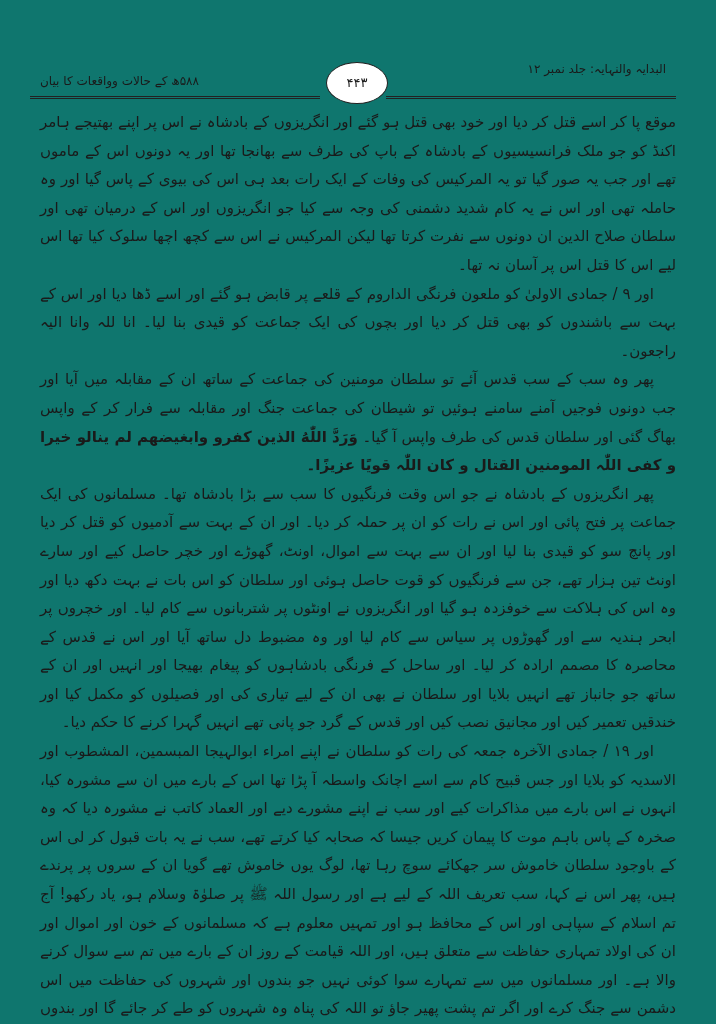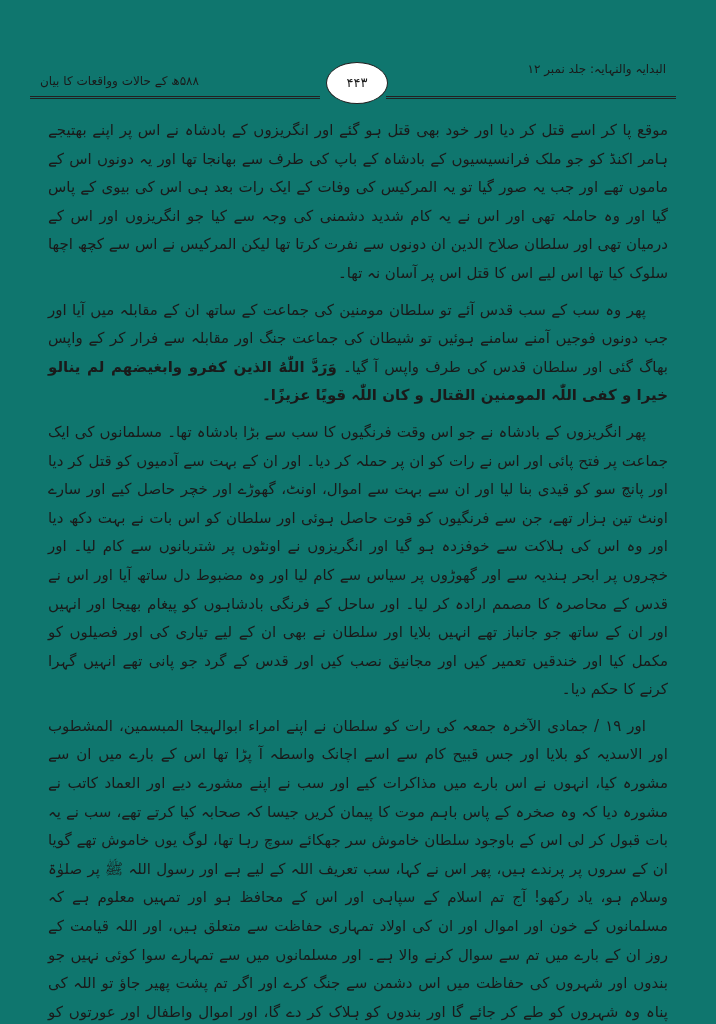--- a/index.html
+++ b/index.html
@@ -8,35 +8,36 @@
   .page { position: absolute; left: 0; top: 0; width: 716px; height: 1024px; background: #0f766e; }
   .header { position: absolute; left: 30px; top: 62px; width: 646px; height: 40px; }
   .hdr-left { position: absolute; left: 10px; top: 12px; font-size: 12px; direction: rtl; white-space: nowrap; }
   .hdr-right { position: absolute; right: 10px; top: 0; font-size: 12px; direction: rtl; white-space: nowrap; }
   .hdr-line-left { position: absolute; left: 0; top: 34px; width: 290px; border-top: 3px double #222; }
   .hdr-line-right { position: absolute; right: 0; top: 34px; width: 290px; border-top: 3px double #222; }
   .page-num { position: absolute; left: 296px; top: 0; width: 60px; height: 40px; border: 1.5px solid #222;
               border-radius: 50%; text-align: center; line-height: 40px; font-size: 13px; background: #fff; }
   .body { position: absolute; left: 40px; top: 108px; width: 636px; direction: rtl; text-align: justify;
           font-size: 15px; line-height: 28.6px; }
-  .body p { margin: 8px; text-indent: 22px; }
+  .body p { margin: 0; text-indent: 22px; }
   .body p.cont { text-indent: 0; }
   .arabic { font-weight: bold; }
 </style>
 </head>
 <body>
 
 <div class="page">
   <div class="header">
     <span class="hdr-left">۵۸۸ھ کے حالات وواقعات کا بیان</span>
     <div class="hdr-line-left"></div>
     <div class="page-num">۴۴۳</div>
     <div class="hdr-line-right"></div>
     <span class="hdr-right">البدایہ والنہایہ: جلد نمبر ۱۲</span>
   </div>
 
   <div class="body">
     <p class="cont">موقع پا کر اسے قتل کر دیا اور خود بھی قتل ہو گئے اور انگریزوں کے بادشاہ نے اس پر اپنے بھتیجے ہامر اکنڈ کو جو ملک فرانسیسیوں کے بادشاہ کے باپ کی طرف سے بھانجا تھا اور یہ دونوں اس کے ماموں تھے اور جب یہ صور گیا تو یہ المرکیس کی وفات کے ایک رات بعد ہی اس کی بیوی کے پاس گیا اور وہ حاملہ تھی اور اس نے یہ کام شدید دشمنی کی وجہ سے کیا جو انگریزوں اور اس کے درمیان تھی اور سلطان صلاح الدین ان دونوں سے نفرت کرتا تھا لیکن المرکیس نے اس سے کچھ اچھا سلوک کیا تھا اس لیے اس کا قتل اس پر آسان نہ تھا۔</p>
+    <p>اور ۹ / جمادی الاولیٰ کو ملعون فرنگی الداروم کے قلعے پر قابض ہو گئے اور اسے ڈھا دیا اور اس کے بہت سے باشندوں کو بھی قتل کر دیا اور بچوں کی ایک جماعت کو قیدی بنا لیا۔ انا للہ وانا الیہ راجعون۔</p>
     <p><span>پھر وہ سب کے سب قدس آئے تو سلطان مومنین کی جماعت کے ساتھ ان کے مقابلہ میں آیا اور جب دونوں فوجیں آمنے سامنے ہوئیں تو شیطان کی جماعت جنگ اور مقابلہ سے فرار کر کے واپس بھاگ گئی اور سلطان قدس کی طرف واپس آ گیا۔</span> <span class="arabic">وَرَدَّ اللّٰهُ الذین کفرو وابغیضھم لم ینالو خیرا و کفی اللّٰہ المومنین القتال و کان اللّٰہ قویًا عزیزًا۔</span></p>
     <p>پھر انگریزوں کے بادشاہ نے جو اس وقت فرنگیوں کا سب سے بڑا بادشاہ تھا۔ مسلمانوں کی ایک جماعت پر فتح پائی اور اس نے رات کو ان پر حملہ کر دیا۔ اور ان کے بہت سے آدمیوں کو قتل کر دیا اور پانچ سو کو قیدی بنا لیا اور ان سے بہت سے اموال، اونٹ، گھوڑے اور خچر حاصل کیے اور سارے اونٹ تین ہزار تھے، جن سے فرنگیوں کو قوت حاصل ہوئی اور سلطان کو اس بات نے بہت دکھ دیا اور وہ اس کی ہلاکت سے خوفزدہ ہو گیا اور انگریزوں نے اونٹوں پر شتربانوں سے کام لیا۔ اور خچروں پر ابحر ہندیہ سے اور گھوڑوں پر سیاس سے کام لیا اور وہ مضبوط دل ساتھ آیا اور اس نے قدس کے محاصرہ کا مصمم ارادہ کر لیا۔ اور ساحل کے فرنگی بادشاہوں کو پیغام بھیجا اور انہیں اور ان کے ساتھ جو جانباز تھے انہیں بلایا اور سلطان نے بھی ان کے لیے تیاری کی اور فصیلوں کو مکمل کیا اور خندقیں تعمیر کیں اور مجانیق نصب کیں اور قدس کے گرد جو پانی تھے انہیں گہرا کرنے کا حکم دیا۔</p>
     <p>اور ۱۹ / جمادی الآخرہ جمعہ کی رات کو سلطان نے اپنے امراء ابوالہیجا المبسمین، المشطوب اور الاسدیہ کو بلایا اور جس قبیح کام سے اسے اچانک واسطہ آ پڑا تھا اس کے بارے میں ان سے مشورہ کیا، انہوں نے اس بارے میں مذاکرات کیے اور سب نے اپنے مشورے دیے اور العماد کاتب نے مشورہ دیا کہ وہ صخرہ کے پاس باہم موت کا پیمان کریں جیسا کہ صحابہ کیا کرتے تھے، سب نے یہ بات قبول کر لی اس کے باوجود سلطان خاموش سر جھکائے سوچ رہا تھا، لوگ یوں خاموش تھے گویا ان کے سروں پر پرندے ہیں، پھر اس نے کہا، سب تعریف اللہ کے لیے ہے اور رسول اللہ ﷺ پر صلوٰۃ وسلام ہو، یاد رکھو! آج تم اسلام کے سپاہی اور اس کے محافظ ہو اور تمہیں معلوم ہے کہ مسلمانوں کے خون اور اموال اور ان کی اولاد تمہاری حفاظت سے متعلق ہیں، اور اللہ قیامت کے روز ان کے بارے میں تم سے سوال کرنے والا ہے۔ اور مسلمانوں میں سے تمہارے سوا کوئی نہیں جو بندوں اور شہروں کی حفاظت میں اس دشمن سے جنگ کرے اور اگر تم پشت پھیر جاؤ تو اللہ کی پناہ وہ شہروں کو طے کر جائے گا اور بندوں کو ہلاک کر دے گا، اور اموال واطفال اور عورتوں کو قابو کرے گا اور مساجد میں صلیب کی پوجا کی جائے گی اور قرآن</p>
   </div>
 </div>
 
 </body></html>

